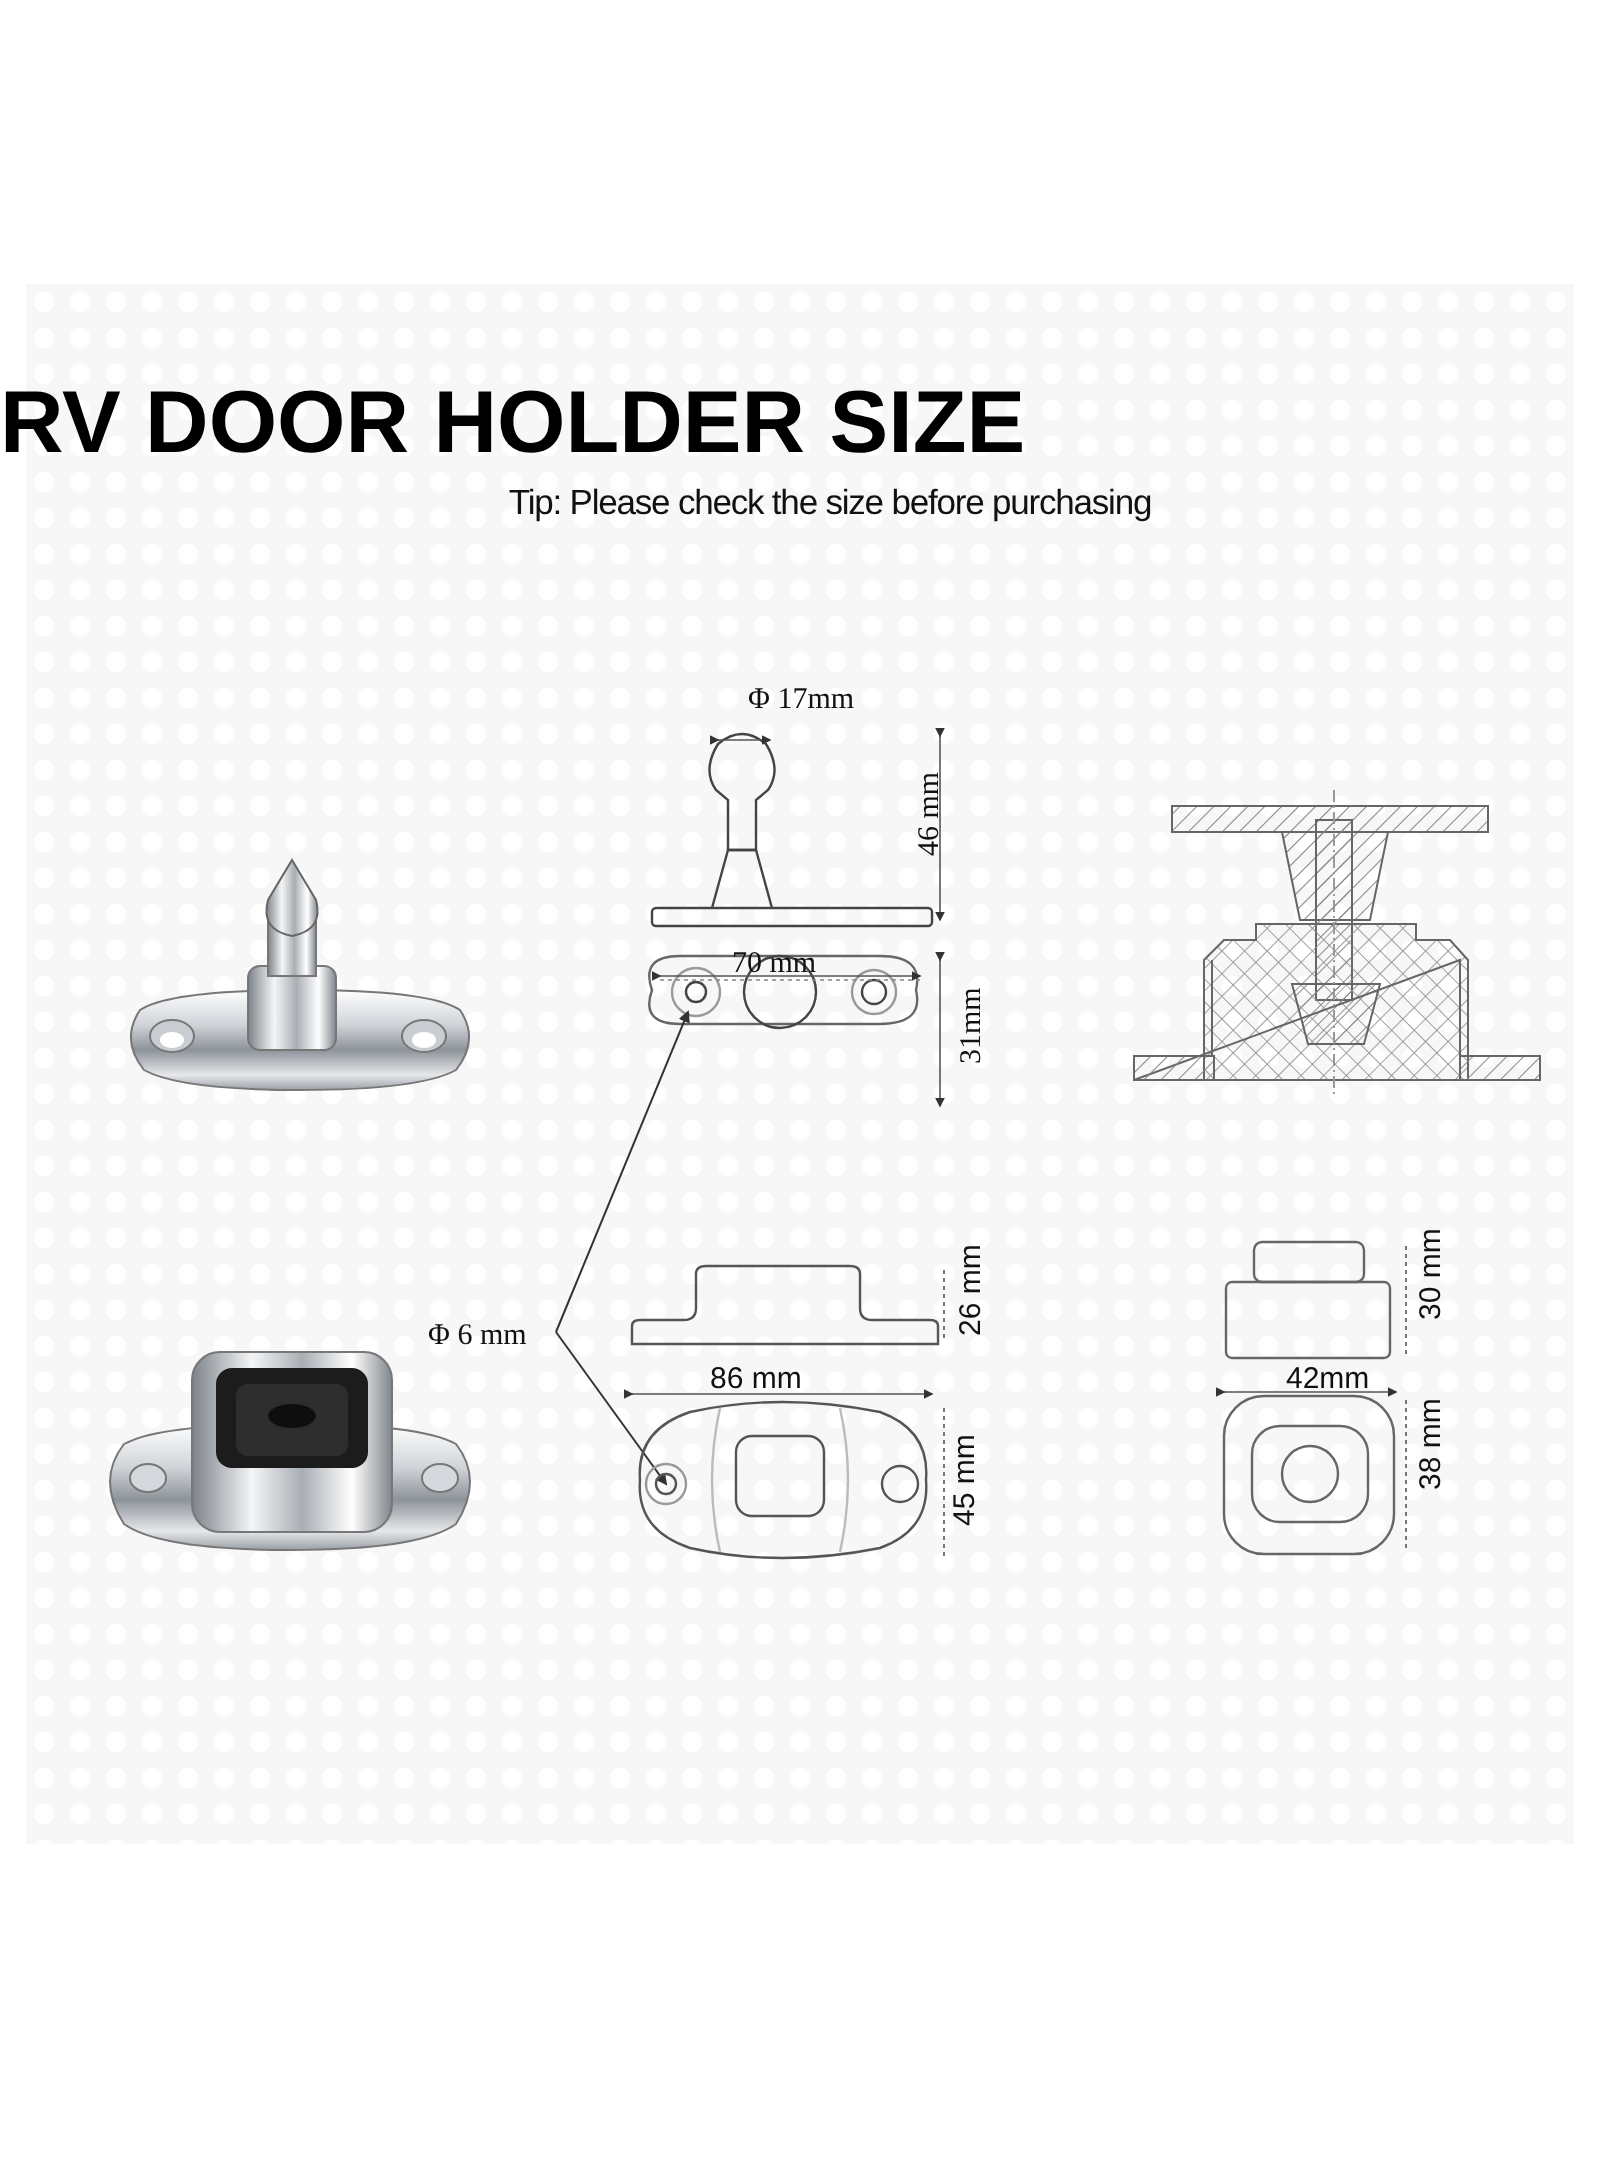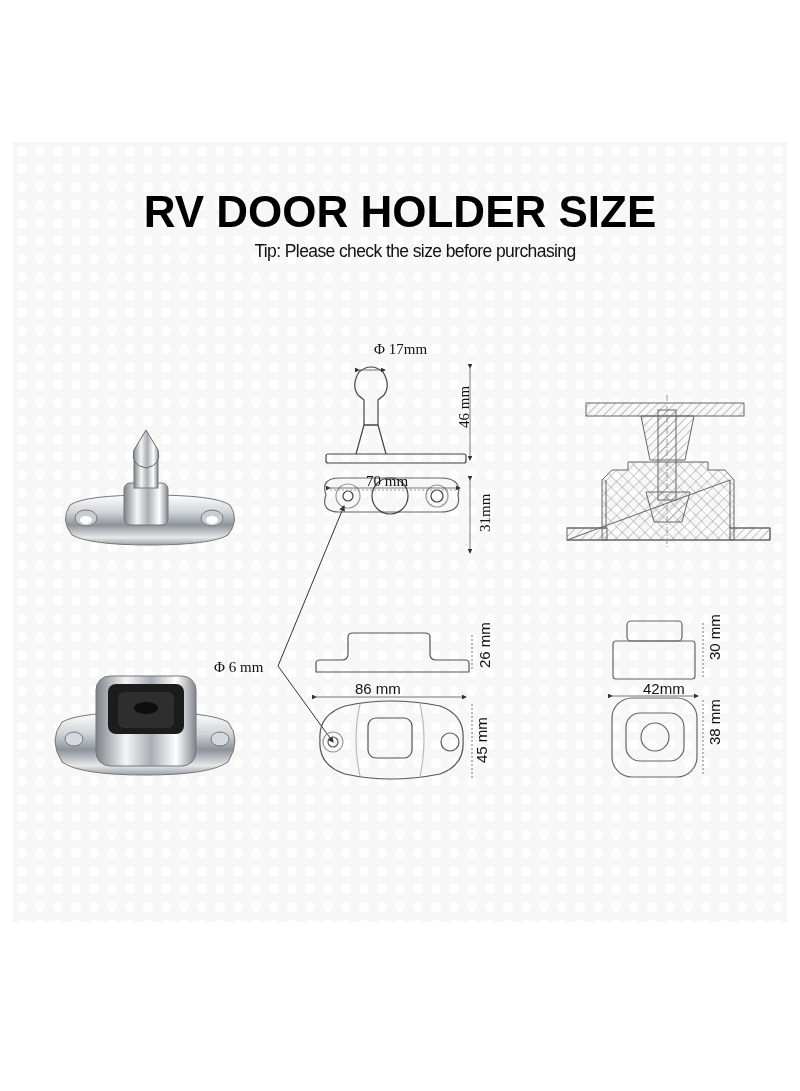--- a/index.html
+++ b/index.html
@@ -2,21 +2,21 @@
 <html><head>
 <meta charset="utf-8">
 <style>
   html, body { margin:0; padding:0; }
   body { width:800px; height:1091px; background:#ffffff; position:relative; overflow:hidden;
          font-family:"Liberation Sans", sans-serif; }
   .panel { position:absolute; left:13px; top:142px; width:774px; height:780px;
            background-color:#f7f7f7;
            background-image: radial-gradient(circle, #ffffff 38%, rgba(255,255,255,0) 42%);
            background-size:18px 18px; }
-  .title { position:absolute; left:0; width:800px; top:188px; text-align:center;
+  .title { position:absolute; left:0; width:800px; top:188px; text-align:left;
            font-weight:bold; font-size:44px; letter-spacing:0px; color:#000; line-height:48px; }
   .subtitle { position:absolute; left:0; width:830px; top:240px; text-align:center;
               font-size:17.5px; color:#111; letter-spacing:-0.6px; line-height:22px; }
   svg.diagram { position:absolute; left:0; top:0; width:800px; height:1091px; }
   .dimtext { font-family:"Liberation Serif", serif; font-size:15px; fill:#111; }
   .dimtext-sans { font-family:"Liberation Sans", sans-serif; font-size:15px; fill:#111; }
 </style>
 </head>
 <body>
 

